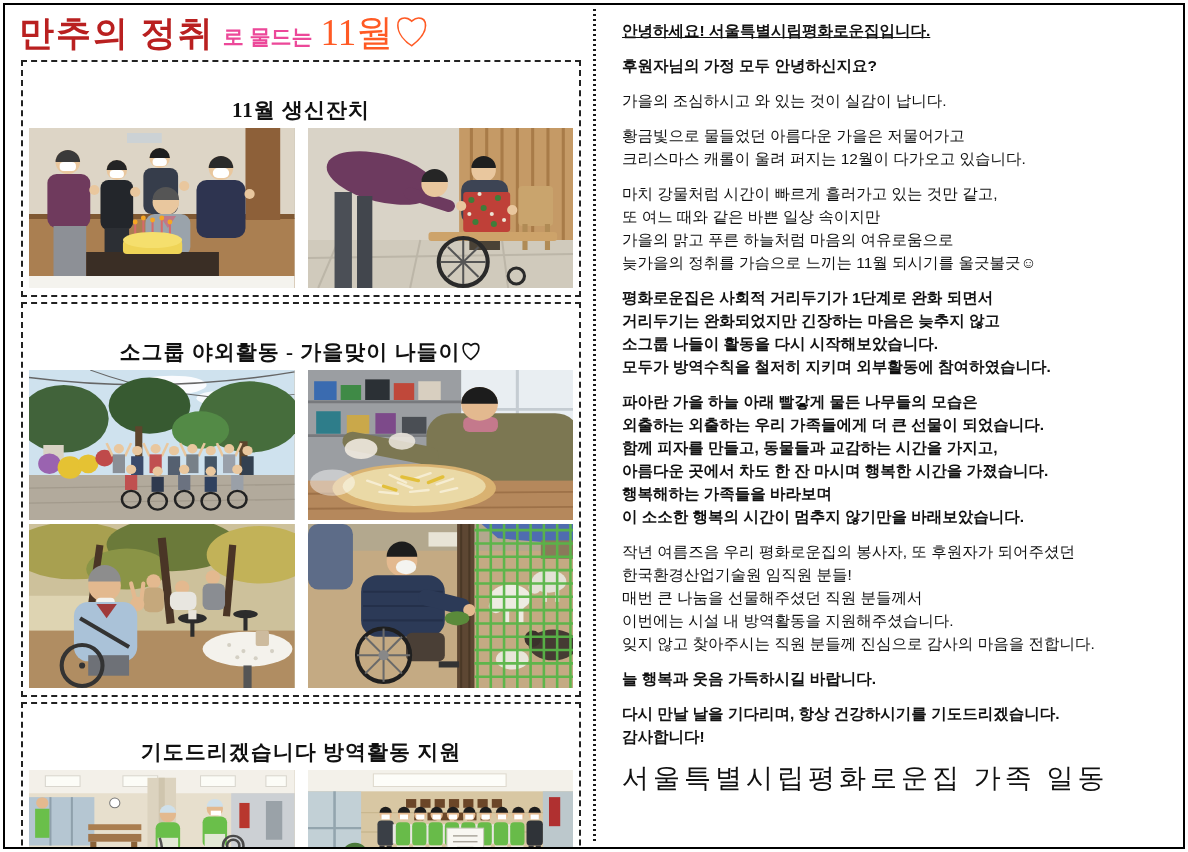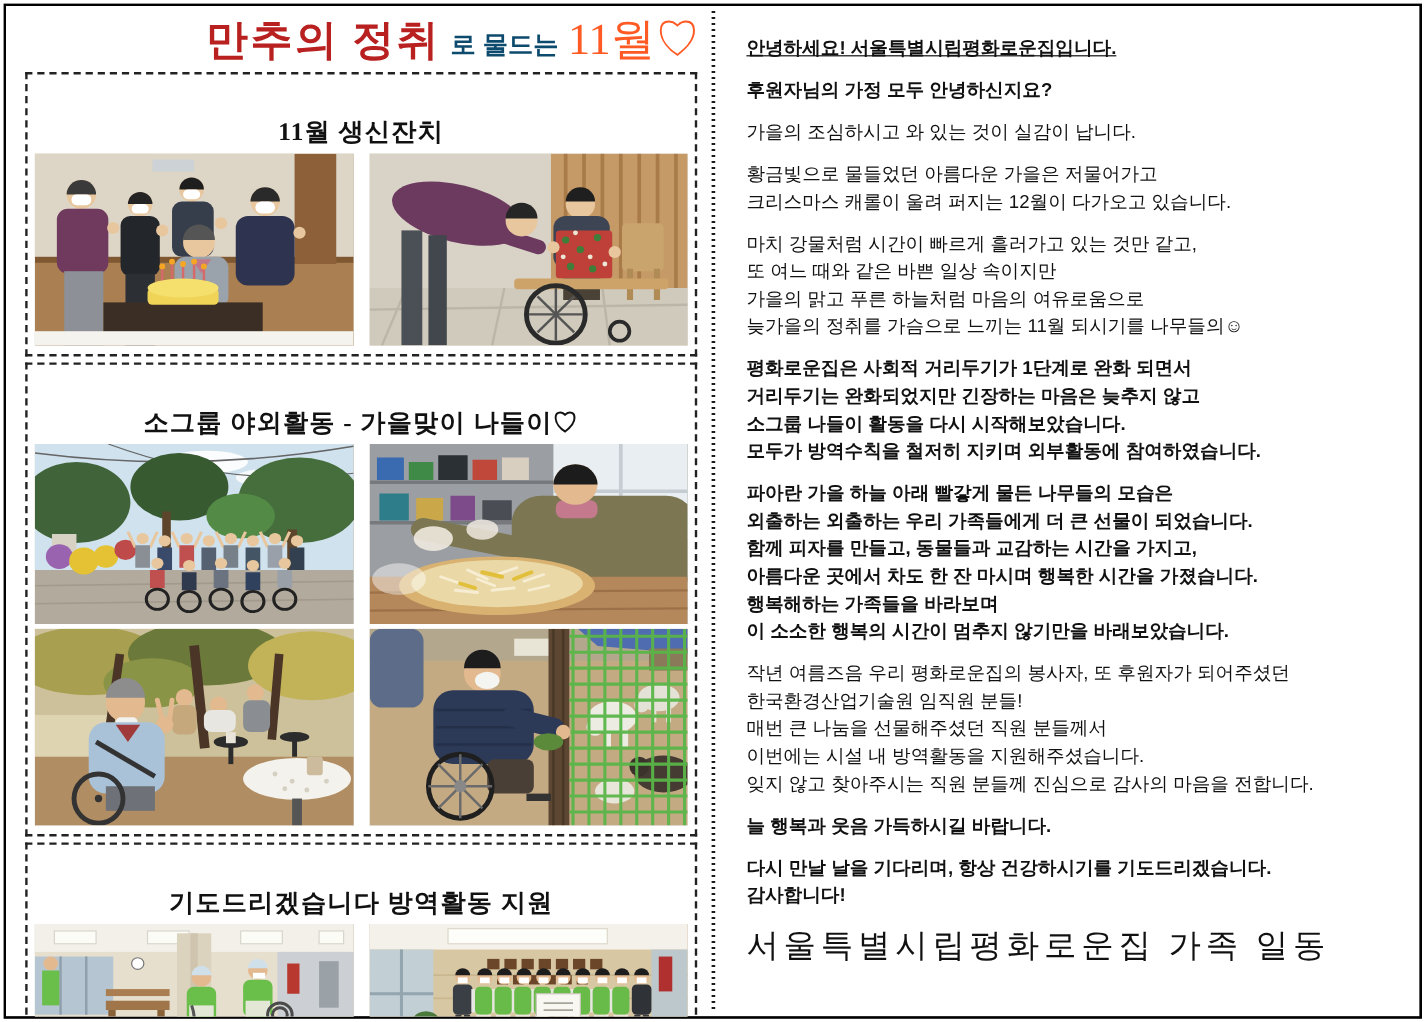--- a/index.html
+++ b/index.html
@@ -3,38 +3,38 @@
 <meta charset="utf-8">
 <style>
   html,body{margin:0;padding:0;background:#fff;}
   body{width:1188px;height:852px;position:relative;overflow:hidden;
        font-family:"Liberation Sans",sans-serif;color:#111;}
   .frame-outer{position:absolute;inset:3px;border:2px solid #000;}
   .frame-inner{position:absolute;inset:4px;border:1px solid #000;display:flex;overflow:hidden;}
 
   
   .col-left{width:588px;flex:0 0 588px;padding:4px 10px 0 14px;box-sizing:border-box;}
-  .main-title{height:48px;display:flex;align-items:center;justify-content:flex-end;gap:8px;white-space:nowrap;}
+  .main-title{height:48px;display:flex;align-items:center;justify-content:flex-start;gap:8px;white-space:nowrap;}
   .title-p1{font-family:"Liberation Serif",serif;font-size:35px;font-weight:700;color:#b92020;letter-spacing:2px;}
-  .title-p2{font-size:21px;font-weight:700;color:#0c4a6e;padding-top:8px;}
+  .title-p2{font-size:21px;font-weight:700;color:#ec4899;padding-top:8px;}
   .title-p3{font-family:"Liberation Serif",serif;font-size:37px;font-weight:400;color:#ff5a24;}
   .photo-box{border:2px dashed #222;margin:3px 2px 5px 2px;padding:2px 6px 7px 6px;}
   .box-caption{text-align:center;font-family:"Liberation Serif",serif;font-size:21px;font-weight:600;
                letter-spacing:1px;line-height:28px;height:28px;margin-bottom:3px;margin-top:32px;}
   .photo-row{display:flex;gap:13px;margin-top:4px;}
   .photo{flex:1;overflow:hidden;background:#cfc8ba;}
   .photo svg{width:100%;height:100%;display:block;}
   .h163{height:160px}.h152{height:150px}.h166{height:164px}.h158{height:155px}
 
   
   .col-divider{width:3px;flex:0 0 3px;margin:4px 0;
      background:repeating-linear-gradient(to bottom,#1a1a1a 0 2px,transparent 2px 5px);}
 
   
-  .col-right{flex:1;padding:24px 16px 4px 26px;box-sizing:border-box;}
+  .col-right{flex:1;padding:14px 16px 4px 26px;box-sizing:border-box;}
   .para{margin-bottom:12px;}
   .para .line{font-size:15.5px;line-height:23px;white-space:nowrap;}
   .para.bold .line{font-weight:700;}
   .para.underline-bold .line{font-weight:700;text-decoration:underline;}
   .signature{font-family:"Liberation Serif",serif;font-size:27px;letter-spacing:4px;
              text-align:left;margin-top:4px;white-space:nowrap;}
 </style>
 </head>
 <body>
 
@@ -665,21 +665,21 @@
           <div class="line">가을의 조심하시고 와 있는 것이 실감이 납니다.</div>
         </div>
         <div class="para normal">
           <div class="line">황금빛으로 물들었던 아름다운 가을은 저물어가고</div>
           <div class="line">크리스마스 캐롤이 울려 퍼지는 12월이 다가오고 있습니다.</div>
         </div>
         <div class="para normal">
           <div class="line">마치 강물처럼 시간이 빠르게 흘러가고 있는 것만 같고,</div>
           <div class="line">또 여느 때와 같은 바쁜 일상 속이지만</div>
           <div class="line">가을의  맑고 푸른 하늘처럼 마음의 여유로움으로</div>
-          <div class="line">늦가을의 정취를 가슴으로 느끼는 11월 되시기를 나무들의☺</div>
+          <div class="line">늦가을의 정취를 가슴으로 느끼는 11월 되시기를 울긋불긋☺</div>
         </div>
         <div class="para bold">
           <div class="line">평화로운집은 사회적 거리두기가 1단계로 완화 되면서</div>
           <div class="line">거리두기는 완화되었지만 긴장하는 마음은 늦추지 않고</div>
           <div class="line">소그룹 나들이 활동을 다시 시작해보았습니다.</div>
           <div class="line">모두가 방역수칙을 철저히 지키며 외부활동에 참여하였습니다.</div>
         </div>
         <div class="para bold">
           <div class="line">파아란 가을 하늘 아래 빨갛게 물든 나무들의 모습은</div>
           <div class="line">외출하는 외출하는 우리 가족들에게 더 큰 선물이 되었습니다.</div>

